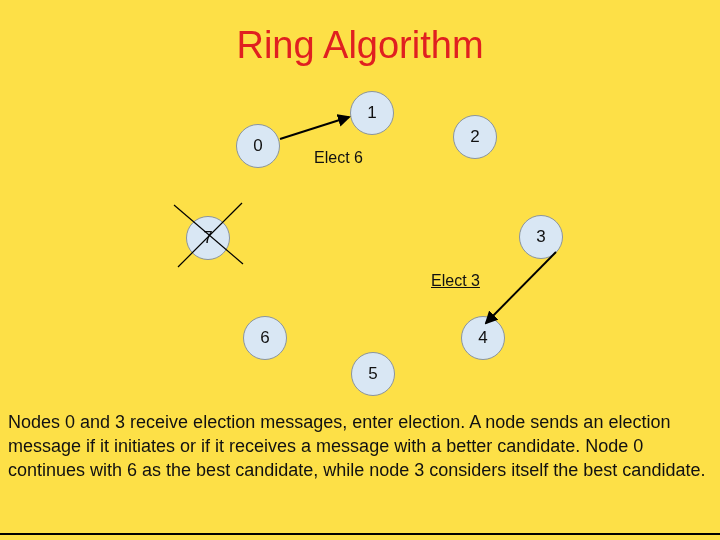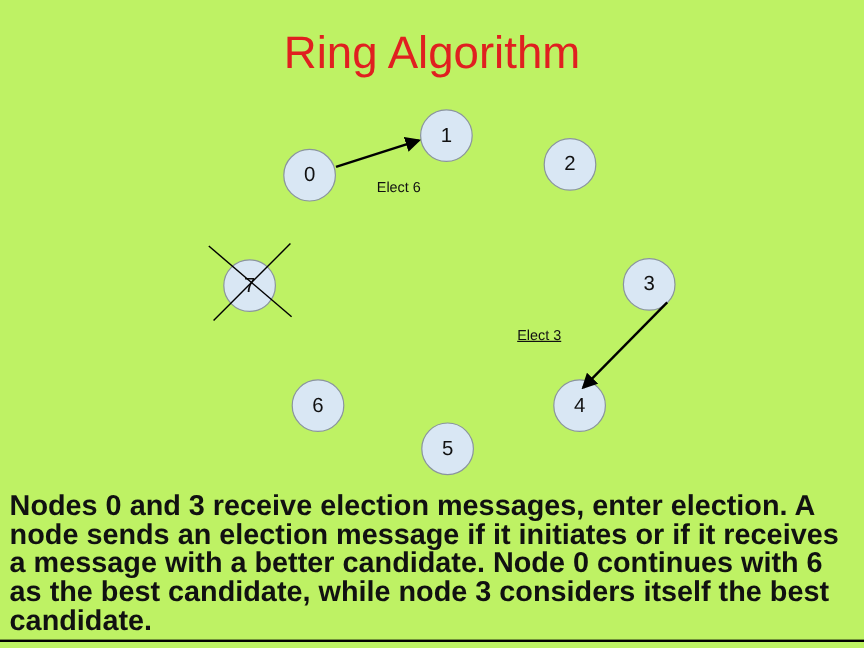--- a/index.html
+++ b/index.html
@@ -1,19 +1,19 @@
 <!DOCTYPE html>
 <html><head>
 <meta charset="utf-8">
 <style>
   * { margin: 0; padding: 0; box-sizing: border-box; }
   html, body { width: 720px; height: 540px; background: #ffffff; overflow: hidden; }
   body { font-family: "Liberation Sans", sans-serif; position: relative; }
 
-  .slide { position: absolute; left: 0; top: 0; width: 720px; height: 540px; background: #bef264; }
+  .slide { position: absolute; left: 0; top: 0; width: 720px; height: 540px; background: #fde047; }
 
   .title {
     position: absolute; left: 0; top: 24px; width: 720px;
     text-align: center; font-size: 38px; font-weight: 400;
     color: #e02020; letter-spacing: 0px;
   }
 
   .diagram { position: absolute; left: 0; top: 0; width: 720px; height: 540px; }
 
   .node {
@@ -26,27 +26,27 @@
   .node-1 { left: 350px; top: 91px; }
   .node-2 { left: 453px; top: 115px; }
   .node-3 { left: 519px; top: 215px; }
   .node-4 { left: 461px; top: 316px; }
   .node-5 { left: 351px; top: 352px; }
   .node-6 { left: 243px; top: 316px; }
   .node-7 { left: 186px; top: 216px; }
 
   .overlay { position: absolute; left: 0; top: 0; width: 720px; height: 540px; pointer-events: none; }
 
-  .msg-label { position: absolute; font-size: 12px; color: #111111; white-space: nowrap; }
+  .msg-label { position: absolute; font-size: 16px; color: #111111; white-space: nowrap; }
   .msg-elect6 { left: 314px; top: 149px; }
   .msg-elect3 { left: 431px; top: 272px; text-decoration: underline; }
 
   .caption {
     position: absolute; left: 8px; top: 410px; width: 704px;
-    font-size: 24px; line-height: 24px; color: #111111; font-weight: bold;
+    font-size: 18px; line-height: 24px; color: #111111;
   }
 
   .bottom-rule {
     position: absolute; left: 0; top: 533px; width: 720px; height: 2px;
     background: #000000;
   }
 </style>
 </head>
 <body>
 

